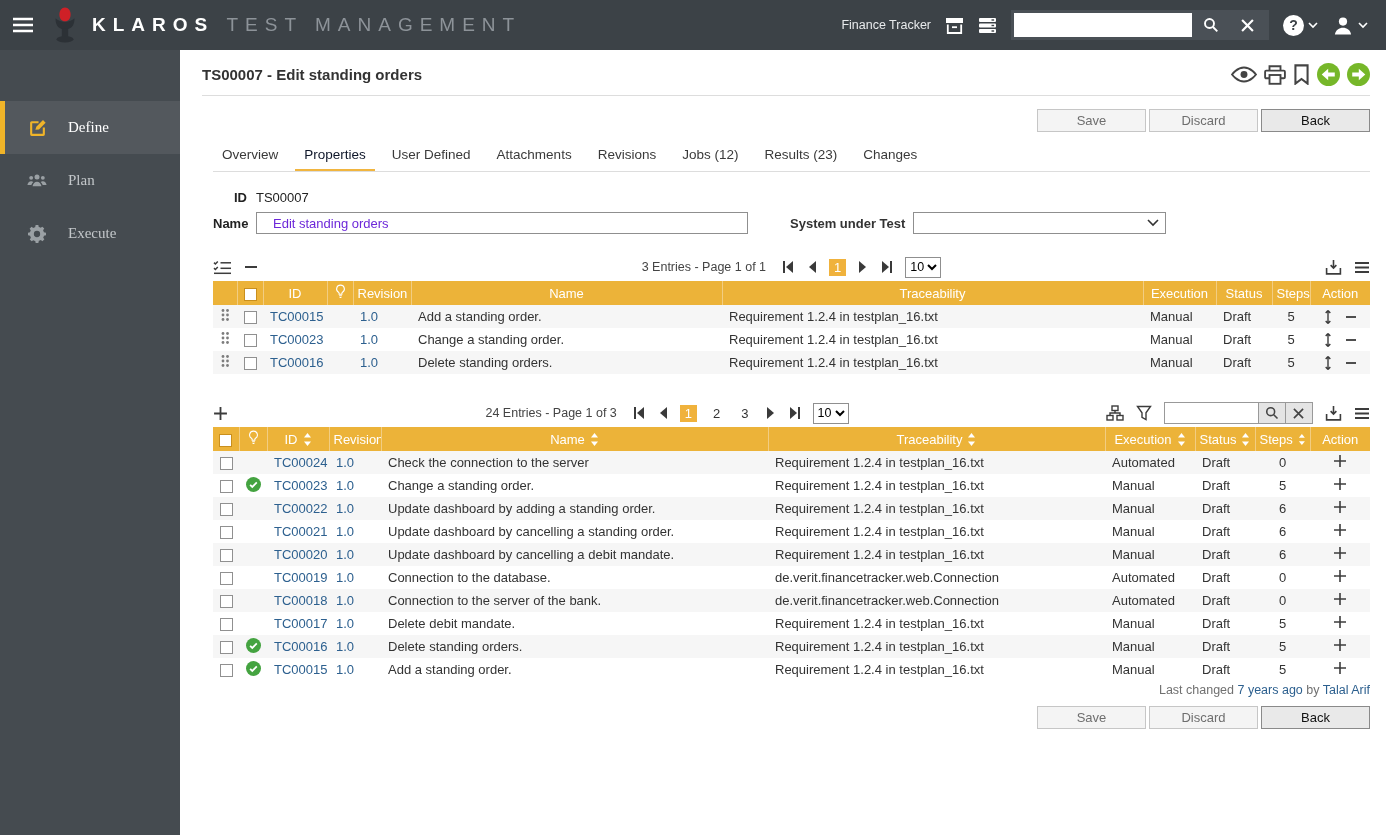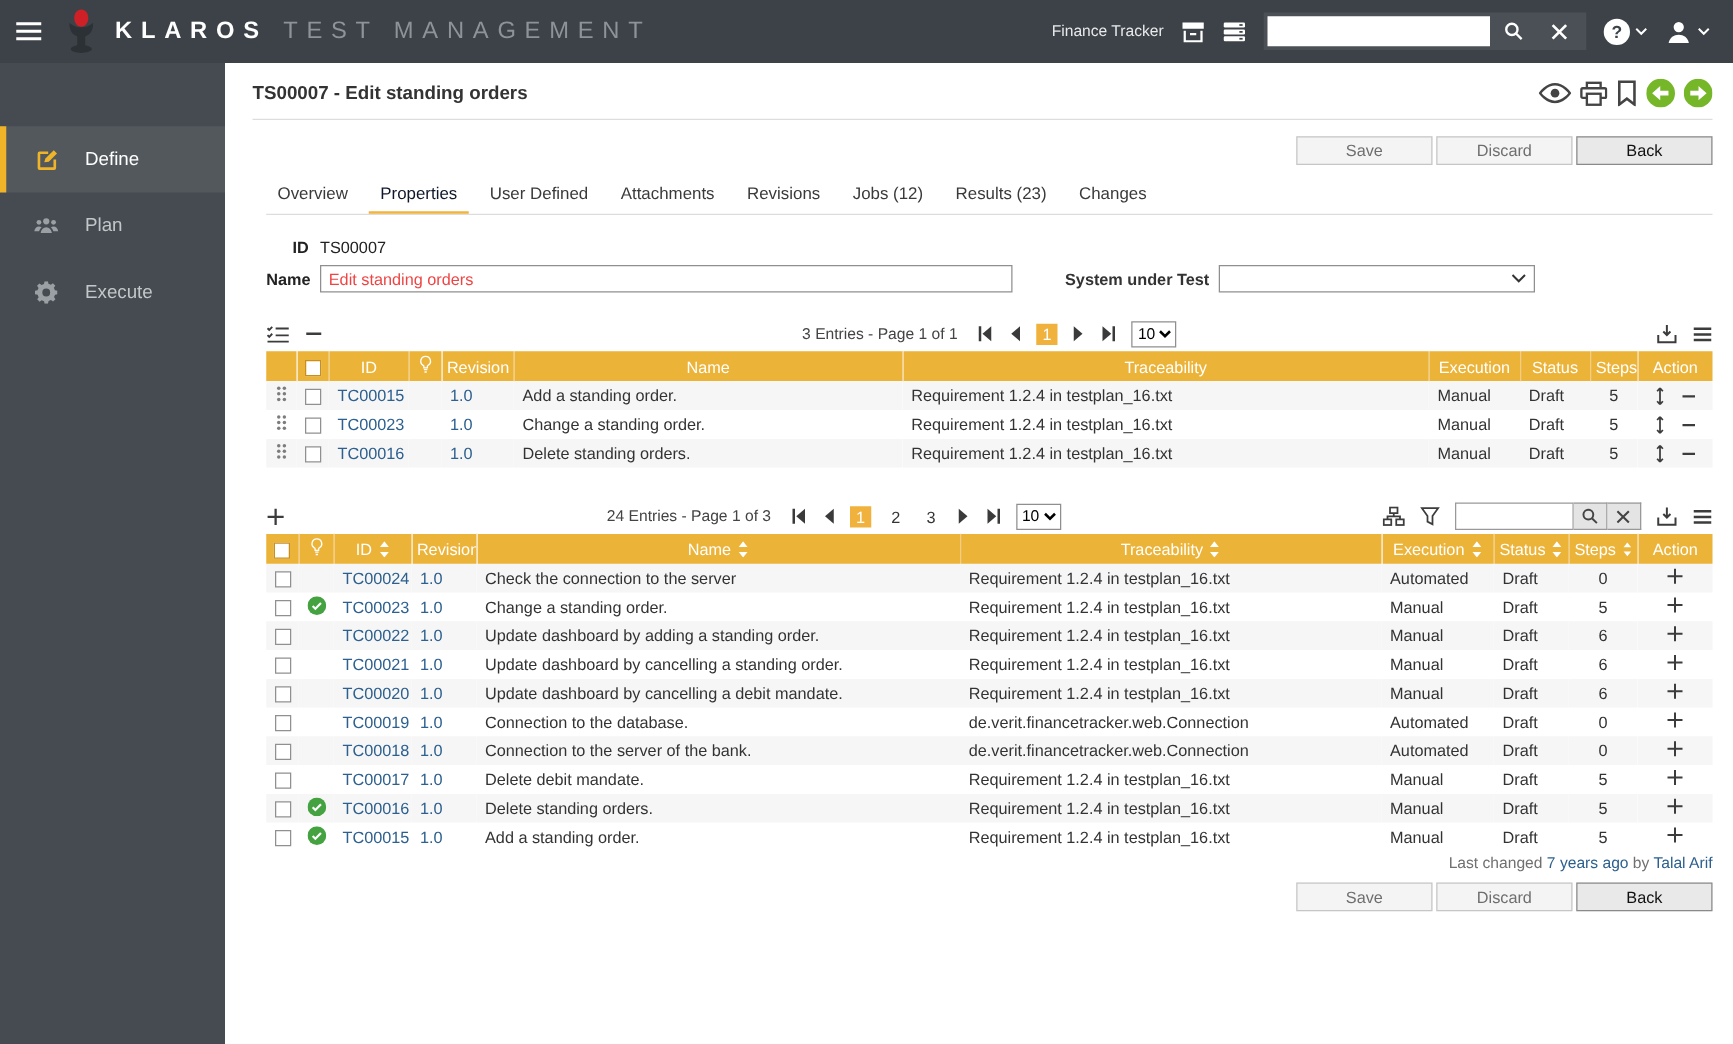--- a/index.html
+++ b/index.html
@@ -16,21 +16,21 @@
   .project-label { color:#e8eaec; font-size:12.5px; }
   .tb-icon { cursor:pointer; display:flex; align-items:center; justify-content:center; }
   .searchwrap { display:flex; align-items:center; background:#4a5056; padding:3px; }
   .searchwrap input { width:178px; height:24px; border:none; background:#fff; padding:0 6px; font-size:13px; outline:none; font-family:inherit; }
   .searchwrap .sbtn { width:37px; height:24px; display:flex; align-items:center; justify-content:center; cursor:pointer; }
   .help-group,.user-group { display:flex; align-items:center; gap:4px; cursor:pointer; }
   .help-circle { width:21px; height:21px; border-radius:50%; background:#fff; color:#3c4247; font-weight:bold; font-size:14px; display:flex; align-items:center; justify-content:center; }
 
   
   .sidebar { position:fixed; top:50px; left:0; bottom:0; width:180px; background:#454b50; z-index:10; }
-  .side-item { height:53px; display:flex; align-items:center; padding-left:27px; gap:21px; color:#c3c7ca; font-size:15px; cursor:pointer; }
+  .side-item { height:53px; display:flex; align-items:center; padding-left:27px; gap:21px; color:#c3c7ca; font-size:15px; cursor:pointer;font-family:Liberation Serif, serif; }
   .side-item .sicon { width:20px; display:flex; justify-content:center; }
   .side-item.active { background:#53585d; border-left:5px solid #f0b429; padding-left:22px; color:#fff; }
 
   
   .main { margin-left:180px; padding:0 16px 20px 22px; }
   .section { margin-left:11px; }
   .title-row { display:flex; align-items:center; padding:13px 0 9px 0; border-bottom:1px solid #ddd; }
   .page-title { font-size:15px; font-weight:bold; color:#333; }
   .title-icons { margin-left:auto; display:flex; align-items:center; gap:7px; }
   .title-icons .t-ic { cursor:pointer; }
@@ -41,21 +41,21 @@
 
   .tabs { display:flex; gap:8px; margin-top:9px; border-bottom:1px solid #ddd; }
   .tab { padding:6px 9px 7px 9px; font-size:13.5px; color:#3a3a3a; cursor:pointer; border-bottom:2px solid transparent; }
   .tab.active { color:#0f172a; border-bottom:2px solid #f1b53f; }
 
   
   .form { margin-top:18px; }
   .form-row { display:flex; align-items:center; margin-bottom:7px; }
   .flabel { width:34px; text-align:right; font-weight:bold; color:#222; margin-right:9px; white-space:nowrap; }
   .fvalue { color:#222; }
-  .txt-input { width:554px; height:22px; border:1px solid #8f8f8f; padding:0 6px; font-size:13px; font-family:inherit; color:#ef4444; outline:none; }
+  .txt-input { width:492px; height:22px; border:1px solid #8f8f8f; padding:0 16px; font-size:13px; font-family:inherit; color:#6d28d9; outline:none; }
   .sut-label { font-weight:bold; margin-left:42px; margin-right:8px; white-space:nowrap; }
   .combo { width:253px; height:22px; border:1px solid #8f8f8f; background:#fff; display:flex; align-items:center; justify-content:flex-end; padding-right:6px; cursor:pointer; }
 
   
   .tablewrap { margin-top:21px; }
   .toolbar { display:flex; align-items:center; height:24px; margin-bottom:2px; }
   .tb-left { display:flex; align-items:center; gap:12px; }
   .tb-center { display:flex; align-items:center; gap:11px; margin-left:auto;justify-content:flex-end; }
   .tb-right { display:flex; align-items:center; gap:12px; margin-left:auto; }
   .entries { font-size:12.5px; color:#444; margin-right:4px; }

